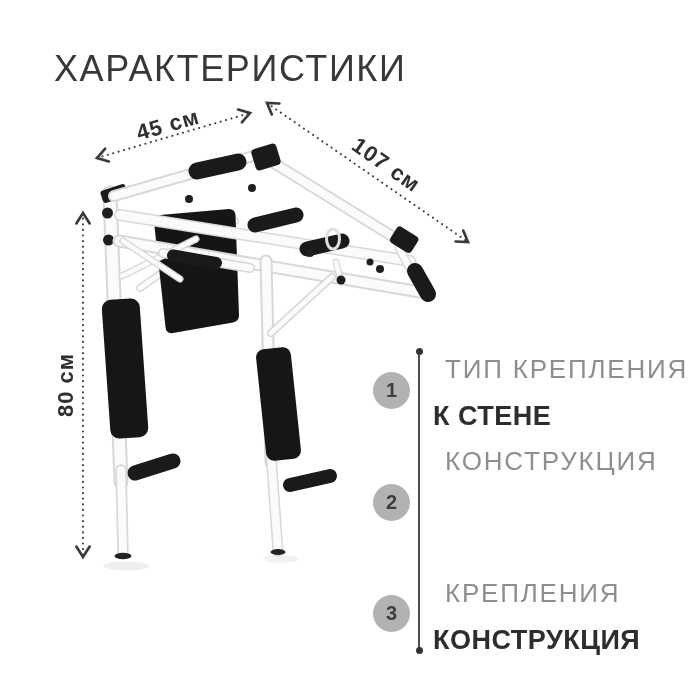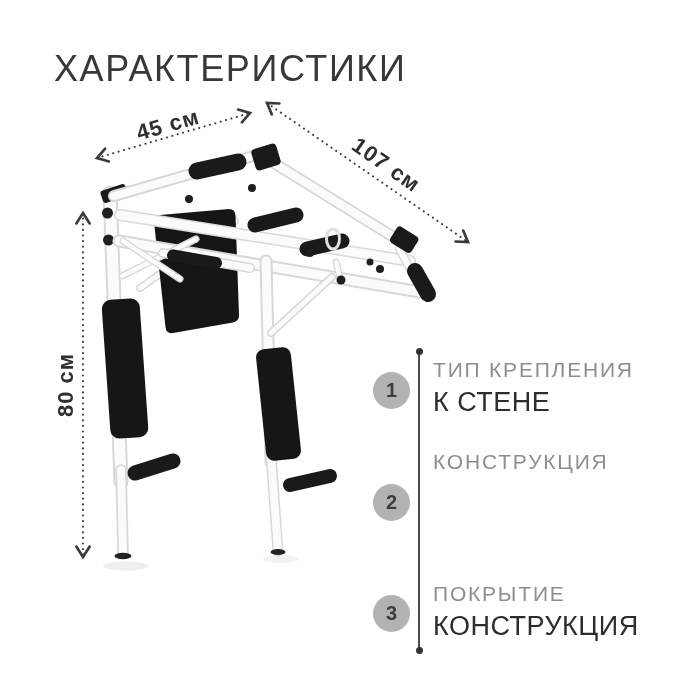--- a/index.html
+++ b/index.html
@@ -50,26 +50,26 @@
   }
   #badge-1{top:372px}
   #badge-2{top:484px}
   #badge-3{top:595px}
 
   .spec-text{left:433px;width:255px}
   #spec-text-1{top:356px}
   #spec-text-2{top:448px}
   #spec-text-3{top:580px}
   .spec-name{
-    font-size:21px;letter-spacing:1.8px;color:#8e8e8e;
-    line-height:27px;white-space:nowrap;
+    font-size:26px;letter-spacing:1.8px;color:#8e8e8e;
+    line-height:27px;white-space:nowrap;margin-left:12px;
   }
   .spec-value{
-    font-size:27px;font-weight:normal;letter-spacing:.5px;color:#2d2d2d;
-    line-height:33px;margin-top:3px;white-space:nowrap;
+    font-size:27px;font-weight:bold;letter-spacing:.5px;color:#2d2d2d;
+    line-height:33px;margin-top:17px;white-space:nowrap;
   }
 
   
   .dimline{stroke:#3a3a3a;stroke-width:2;stroke-dasharray:.2 5.4;stroke-linecap:round;fill:none}
   .tO{stroke:#d8d8d8;stroke-linecap:round;fill:none}
   .tI{stroke:#fbfbfb;stroke-linecap:round;fill:none}
   .bk{stroke:#1a1a1a;stroke-linecap:round;fill:none}
   .dot{fill:#1f1f1f}
 </style>
 </head>
@@ -194,15 +194,15 @@
   <span>2</span>
 </div>
 <div class="abs spec-text" id="spec-text-2">
   <div class="spec-name">КОНСТРУКЦИЯ</div>
 </div>
 
 <div class="abs spec-badge" id="badge-3">
   <span>3</span>
 </div>
 <div class="abs spec-text" id="spec-text-3">
-  <div class="spec-name">ПОКРЫТИЕ</div>
+  <div class="spec-name">КРЕПЛЕНИЯ</div>
   <div class="spec-value">КОНСТРУКЦИЯ</div>
 </div>
 
 </body></html>

